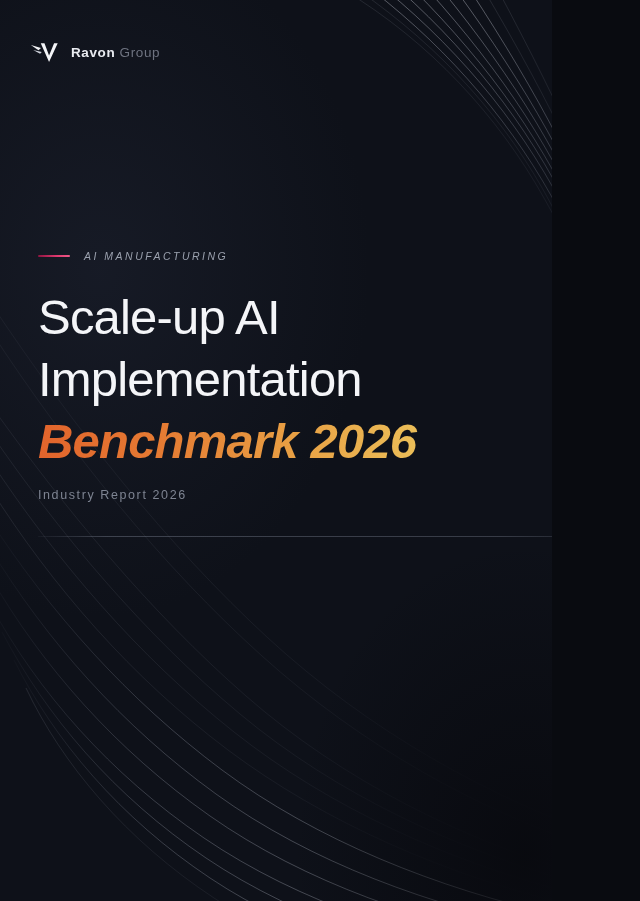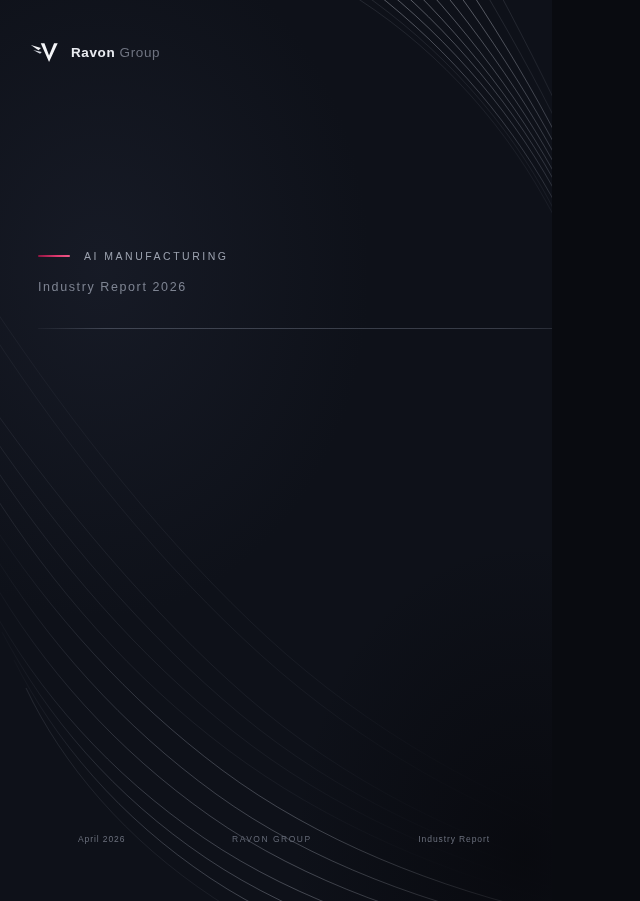--- a/index.html
+++ b/index.html
@@ -90,20 +90,21 @@
     border-radius: 1px;
     flex: none;
   }
 
   .eyebrow-text {
     font-size: 10.5px;
     letter-spacing: 2.5px;
     color: #9ba1ae;
     font-weight: 400;
     white-space: nowrap;
+    font-style: italic;
   }
 
   .headline {
     margin-top: 22px;
   }
 
   .headline-line {
     font-size: 49px;
     line-height: 62px;
     font-weight: 300;
@@ -251,25 +252,25 @@
     </div>
   </div>
 
   <div class="title-block">
 
     <div class="eyebrow">
       <span class="eyebrow-dash"></span>
       <span class="eyebrow-text">AI MANUFACTURING</span>
     </div>
 
+    <div class="headline">
+      <div class="headline-line">Scale-up AI</div>
+      <div class="headline-line">Implementation</div>
+      <div class="headline-accent">Benchmark 2026</div>
+    </div>
 
     <div class="subtitle">Industry Report 2026</div>
 
     <div class="divider"></div>
   </div>
 
-  <div class="footer">
-    <div class="footer-cell">April 2026</div>
-    <div class="footer-cell center">RAVON GROUP</div>
-    <div class="footer-cell">Industry Report</div>
-  </div>
 
 </div>
 
 </body></html>

